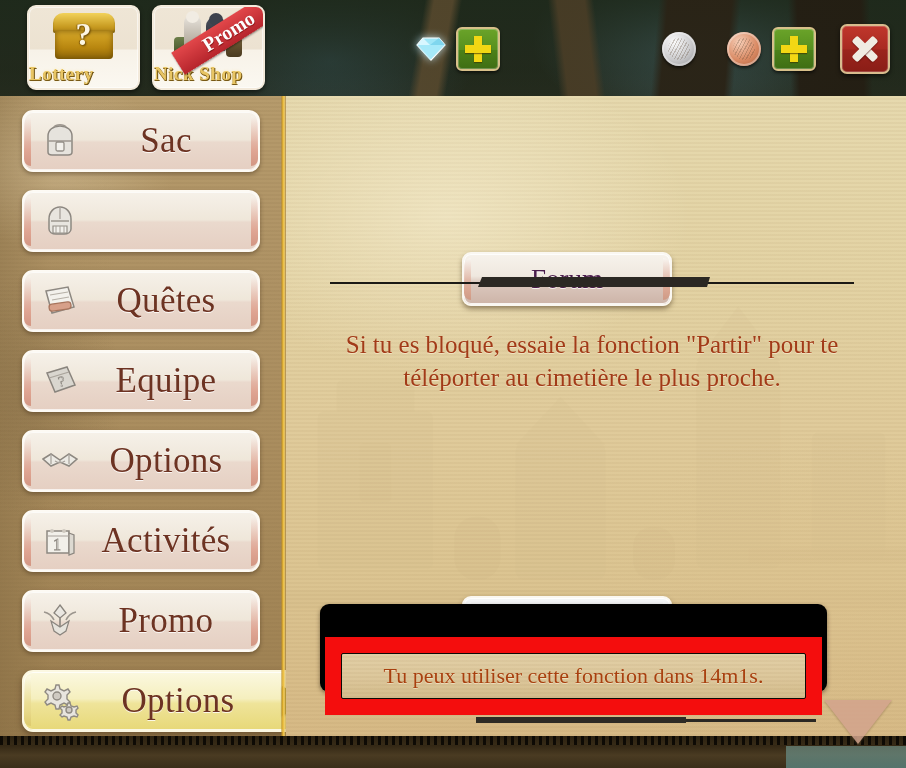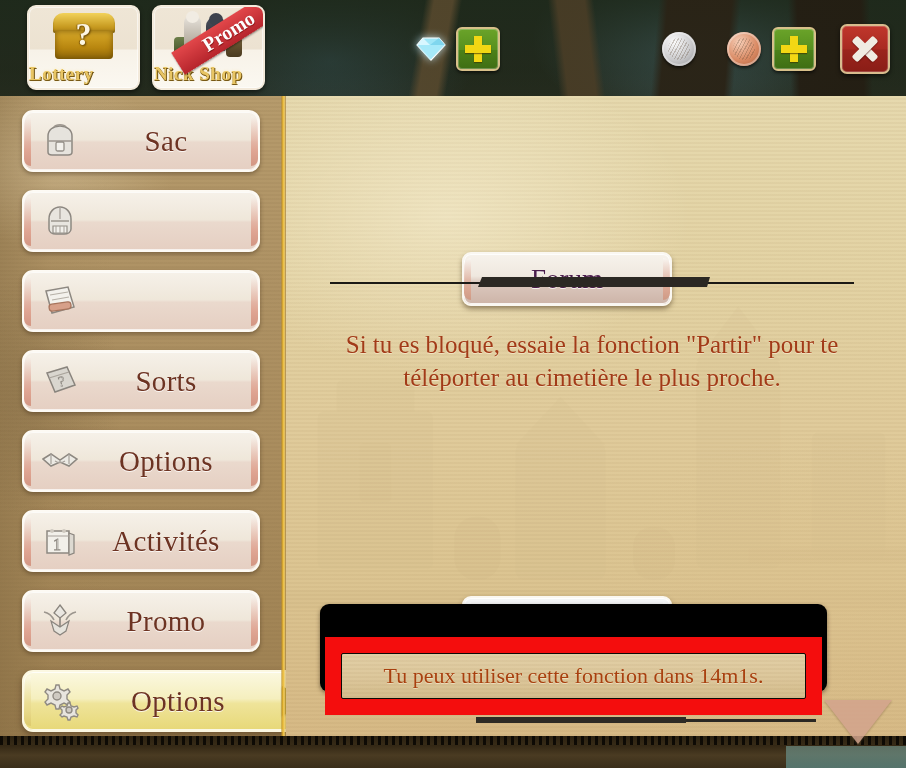--- a/index.html
+++ b/index.html
@@ -288,21 +288,21 @@
     background: linear-gradient(180deg, rgba(255,255,255,0.3), #e8d98a 70%, #ddca6d);
   }
 
   .menu-label {
     position: absolute;
     left: 64px; right: 14px;
     top: 50%;
     transform: translateY(-50%);
     text-align: center;
     font-family: "Liberation Serif", serif;
-    font-size: 29px;
+    font-size: 35px;
     color: #6d3322;
     letter-spacing: 0.3px;
     text-shadow: 0 1px 0 rgba(255,255,255,0.8);
     white-space: nowrap;
     pointer-events: none;
   }
   .menu-item.active .menu-label { left: 58px; right: 46px; }
 
   .menu-icon {
     position: absolute;
@@ -531,31 +531,32 @@
         </div>
 
         <div class="menu-item">
           <span class="menu-icon">
             <svg viewBox="0 0 44 44" width="44" height="44">
               <path d="M8 12l22-4 6 20-22 6z" fill="#f3f1ec" stroke="#8d8881" stroke-width="1.5"></path>
               <path d="M12 16l18-3M14 21l17-3" stroke="#b6b0a7" stroke-width="1.2"></path>
               <rect x="11" y="24" width="22" height="7" rx="3" transform="rotate(-8 22 27)" fill="#d7a089" stroke="#a8745c" stroke-width="1.3"></rect>
             </svg>
           </span>
+          <span class="menu-label">Quêtes</span>
         </div>
 
         <div class="menu-item">
           <span class="menu-icon">
             <svg viewBox="0 0 44 44" width="44" height="44">
               <path d="M9 14l20-6 8 18-20 7z" fill="#d9d6cf" stroke="#8a857e" stroke-width="1.5"></path>
               <path d="M11 19l20-6" stroke="#a9a39b" stroke-width="1.3"></path>
               <text x="21" y="28" font-family="Liberation Serif, serif" font-size="15" fill="#f5f3ee" stroke="#8a857e" stroke-width="0.6" transform="rotate(-10 21 28)">?</text>
             </svg>
           </span>
-          <span class="menu-label">Sorts</span>
+          <span class="menu-label">Equipe</span>
         </div>
 
         <div class="menu-item">
           <span class="menu-icon">
             <svg viewBox="0 0 44 44" width="44" height="44">
               <path d="M5 20l8-5 9 6 9-6 8 5-8 7-9-4-9 4z" fill="#eceae4" stroke="#8d8881" stroke-width="1.5"></path>
               <path d="M13 15v10M31 15v10" stroke="#a6a099" stroke-width="1.2"></path>
               <path d="M17 22c3 2 7 2 10 0" stroke="#a6a099" stroke-width="1.2" fill="none"></path>
             </svg>
           </span>

